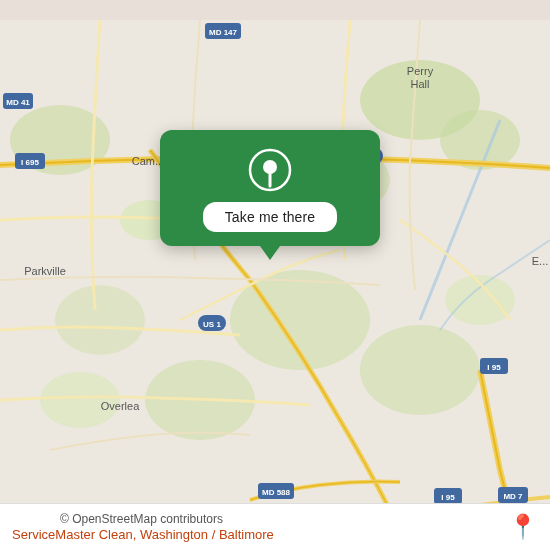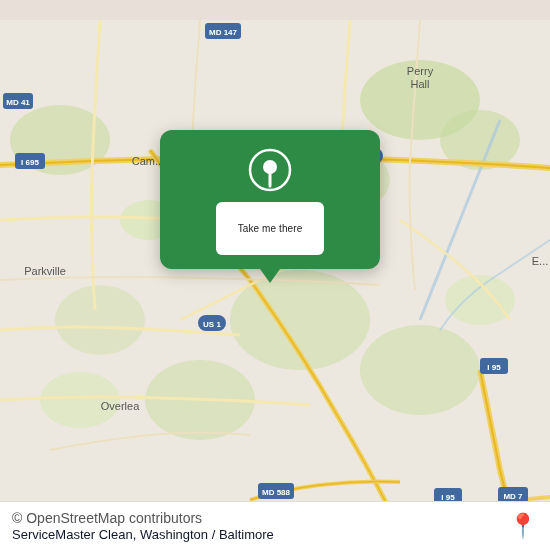--- a/index.html
+++ b/index.html
@@ -57,23 +57,23 @@
     .pin-icon {
       width: 44px;
       height: 44px;
       margin-bottom: 10px;
     }
 
     #take-me-there-btn {
       background: white;
       color: #222;
       border: none;
-      border-radius: 6px;
-      padding: 21px 22px;
-      font-size: 10px;
+      border-radius: 13px;
+      padding: 7px 22px;
+      font-size: 14px;
       font-weight: 500;
       cursor: pointer;
       white-space: nowrap;
       letter-spacing: 0.01em;
     }
 
     
     #bottom-bar {
       position: absolute;
       bottom: 0;
@@ -87,27 +87,28 @@
       border-top: 1px solid #ddd;
       z-index: 20;
     }
 
     #bottom-bar-left {
       display: flex;
       flex-direction: column;
     }
 
     .osm-credit {
-      font-size: 14px;
+      font-size: 12px;
       color: #555;
+      margin-left: 48px;
     }
 
     .service-name {
       font-size: 13px;
-      color: #0f172a;
+      color: #c2410c;
       font-weight: 500;
       margin-top: 1px;
     }
 
     .moovit-logo {
       display: flex;
       align-items: center;
       gap: 3px;
     }
 

